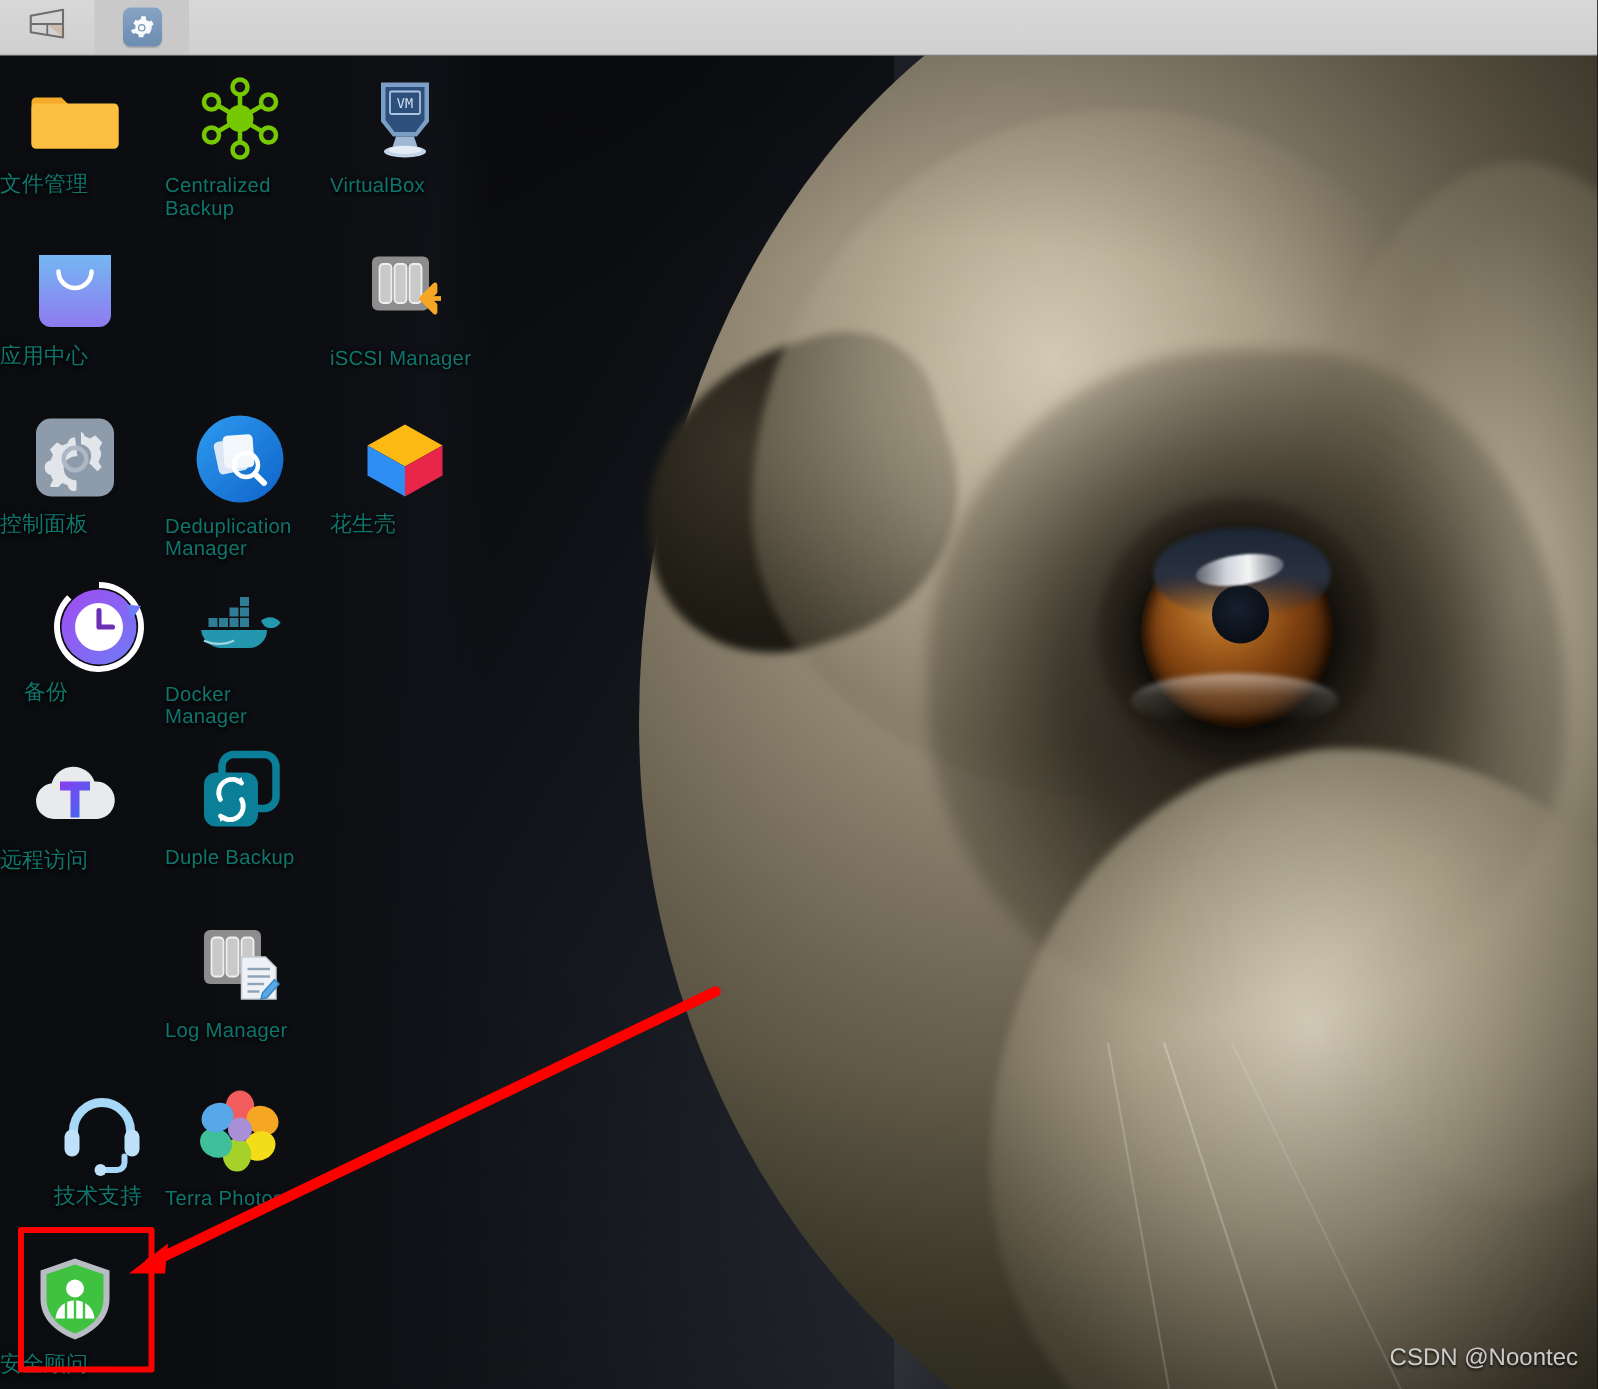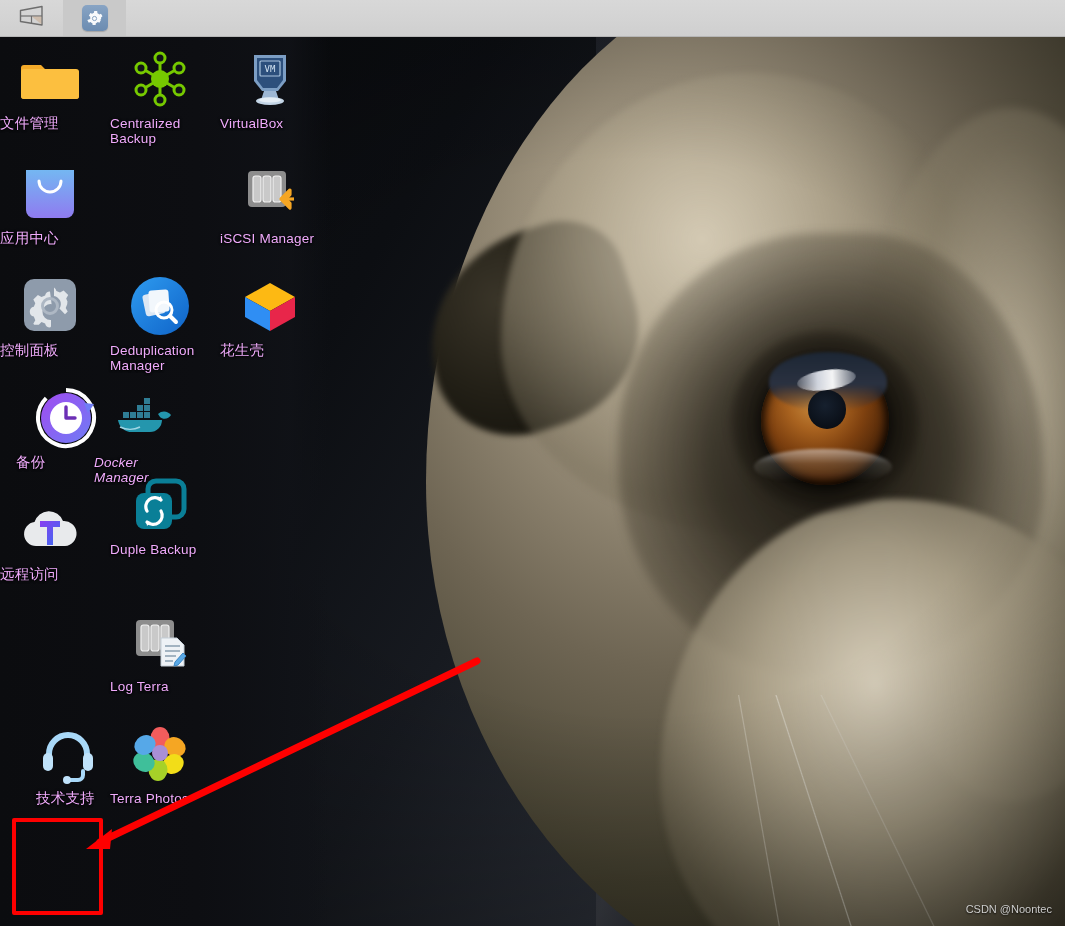--- a/index.html
+++ b/index.html
@@ -135,35 +135,35 @@
   
   .icons {
     position: absolute; left: 0; top: 37px; width: 330px; height: 889px;
   }
   .icon-cell {
     position: absolute; width: 100px; cursor: pointer;
     user-select: none;
   }
   .icon-art { width: 64px; height: 64px; margin: 0 auto; position: relative; }
   .icon-label {
-    margin-top: 5px; color: #f0abfc; font-size: 13.5px; line-height: 15px;
+    margin-top: 5px; color: #0f766e; font-size: 13.5px; line-height: 15px;
     text-shadow: 0 1px 2px rgba(0,0,0,0.95), 0 0 3px rgba(0,0,0,0.8);
     letter-spacing: .2px;
   }
   .icon-label.cjk { font-size: 14.5px; }
 
   
   .hl-box {
     position: absolute; left: 12px; top: 818px; width: 91px; height: 97px;
     border: 4px solid #fe0000; border-radius: 2px; pointer-events: none;
   }
   .arrow-svg { position: absolute; left: 0; top: 0; width: 1065px; height: 926px; pointer-events: none; }
   .watermark {
     position: absolute; right: 13px; bottom: 11px;
-    color: #d8d8d8; font-size: 11px; opacity: .92;
+    color: #d8d8d8; font-size: 16px; opacity: .92;
     text-shadow: 0 1px 2px rgba(0,0,0,0.9);
     margin-top: 12px;
   }
 </style>
 </head>
 <body>
 
 <div id="screen">
 
   <div class="wallpaper">
@@ -350,21 +350,21 @@
           <path d="M32 4 a28 28 0 1 1 -19.8 8.2" fill="none" stroke="#ffffff" stroke-width="4"></path>
           <circle cx="32" cy="32" r="25" fill="url(#bkg)"></circle>
           <path d="M50 17 l10 1 -6 9 z" fill="#6f7cf5"></path>
           <circle cx="32" cy="32" r="16" fill="#ffffff"></circle>
           <path d="M32 21 v11 h9" fill="none" stroke="#6c2fb5" stroke-width="3.4" stroke-linecap="round" stroke-linejoin="round"></path>
         </svg>
       </div>
       <div class="icon-label cjk">备份</div>
     </div>
 
-    <div class="icon-cell" style="left:94px; top:349px;font-style:italic;">
+    <div class="icon-cell" style="left:110px; top:349px;">
       <div class="icon-art">
         <svg width="64" height="64" viewBox="0 0 64 64">
           <g fill="#2f7d95">
             <rect x="18" y="26" width="6" height="6"></rect>
               <rect x="25" y="26" width="6" height="6"></rect>
             <rect x="32" y="26" width="6" height="6"></rect>
               <rect x="25" y="19" width="6" height="6"></rect>
             <rect x="32" y="19" width="6" height="6"></rect>
               <rect x="32" y="12" width="6" height="6"></rect>
             <rect x="11" y="26" width="6" height="6"></rect>
@@ -386,21 +386,21 @@
             <stop offset="0%" stop-color="#8a3df0"></stop>
                 <stop offset="100%" stop-color="#3a6df0"></stop>
           </linearGradient>
             </defs>
           <path d="M22 23 h20 v6 h-7 v18 h-6 v-18 h-7 z" fill="url(#tg)"></path>
         </svg>
       </div>
       <div class="icon-label cjk">远程访问</div>
     </div>
 
-    <div class="icon-cell" style="left:110px; top:436px;">
+    <div class="icon-cell" style="left:110px; top:458px;">
       <div class="icon-art">
         <svg width="64" height="64" viewBox="0 0 64 64">
           <rect x="20" y="8" width="36" height="36" rx="8" fill="none" stroke="#0a7f97" stroke-width="5"></rect>
           <rect x="8" y="20" width="36" height="36" rx="8" fill="#0a7f97"></rect>
           <path d="M19 38 a9 9 0 0 1 14 -11" fill="none" stroke="#ffffff" stroke-width="3.2" stroke-linecap="round"></path>
           <path d="M33 38 a9 9 0 0 1 -14 11" fill="none" stroke="#ffffff" stroke-width="3.2" stroke-linecap="round"></path>
           <path d="M33 23 l1 5 -5 -1 z" fill="#ffffff"></path>
           <path d="M19 53 l-1 -5 5 1 z" fill="#ffffff"></path>
         </svg>
       </div>
@@ -420,21 +420,21 @@
           <path d="M33 28 h16 l7 7 v21 h-23 z" fill="#eef2f6" stroke="#c3cdd6" stroke-width="1"></path>
           <g stroke="#8fa3b5" stroke-width="1.6">
             <line x1="37" y1="36" x2="52" y2="36"></line>
               <line x1="37" y1="41" x2="52" y2="41"></line>
             <line x1="37" y1="46" x2="48" y2="46"></line>
               <line x1="37" y1="51" x2="45" y2="51"></line>
           </g>
           <path d="M47 52 l8 -9 3 3 -8 9 -4 1 z" fill="#5aa9e6" stroke="#3a86c4" stroke-width="1"></path>
         </svg>
       </div>
-      <div class="icon-label">Log Terra</div>
+      <div class="icon-label">Log Manager</div>
     </div>
 
     <div class="icon-cell" style="left:0px;  top:685px;padding-left:36px;">
       <div class="icon-art">
         <svg width="64" height="64" viewBox="0 0 64 64">
           <path d="M13 38 v-6 a19 19 0 0 1 38 0 v6" fill="none" stroke="#a8d8f8" stroke-width="6" stroke-linecap="round"></path>
           <rect x="7" y="31" width="10" height="18" rx="5" fill="#bfe2fa"></rect>
           <rect x="47" y="31" width="10" height="18" rx="5" fill="#bfe2fa"></rect>
           <path d="M47 49 v4 a5 5 0 0 1 -5 5 h-9" fill="none" stroke="#a8d8f8" stroke-width="4" stroke-linecap="round"></path>
           <circle cx="31" cy="58" r="4" fill="#bfe2fa"></circle>
@@ -453,20 +453,33 @@
             <ellipse cx="30" cy="48" rx="9.5" ry="11" fill="#a6d128"></ellipse>
             <ellipse cx="16" cy="40" rx="11" ry="9.5" fill="#3fbf9a" transform="rotate(30 16 40)"></ellipse>
             <ellipse cx="17" cy="23" rx="11" ry="9.5" fill="#56a8e8" transform="rotate(-30 17 23)"></ellipse>
             <circle cx="32" cy="31" r="8" fill="#a98fd6"></circle>
           </g>
         </svg>
       </div>
       <div class="icon-label">Terra Photos</div>
     </div>
 
+    <div class="icon-cell" style="left:0px;  top:797px;">
+      <div class="icon-art">
+        <svg width="64" height="64" viewBox="0 0 64 64">
+          <path d="M32 5 L55 13 v19 c0 13 -10 22 -23 27 C19 54 9 45 9 32 V13 z" fill="#b7bdc2"></path>
+          <path d="M32 9 L51 15.5 v16.5 c0 11 -8.4 18.8 -19 23 -10.6 -4.2 -19 -12 -19 -23 V15.5 z" fill="#3fc23f"></path>
+          <circle cx="32" cy="25" r="6" fill="#ffffff"></circle>
+          <path d="M19 46 c0 -8 6 -13 13 -13 s13 5 13 13 z" fill="#ffffff"></path>
+          <path d="M19 46 h26" stroke="#3fc23f" stroke-width="2"></path>
+          <path d="M26 34 v12 M32 33 v13 M38 34 v12" stroke="#3fc23f" stroke-width="1.6"></path>
+        </svg>
+      </div>
+      <div class="icon-label cjk">安全顾问</div>
+    </div>
 
 
   </div>
 
   <div class="hl-box"></div>
 
   <svg class="arrow-svg">
     <g>
       <line x1="477" y1="661" x2="100" y2="842" stroke="#fe0000" stroke-width="7" stroke-linecap="round"></line>
       <path d="M86 849 L112 829 L110 849 Z" fill="#fe0000"></path>

